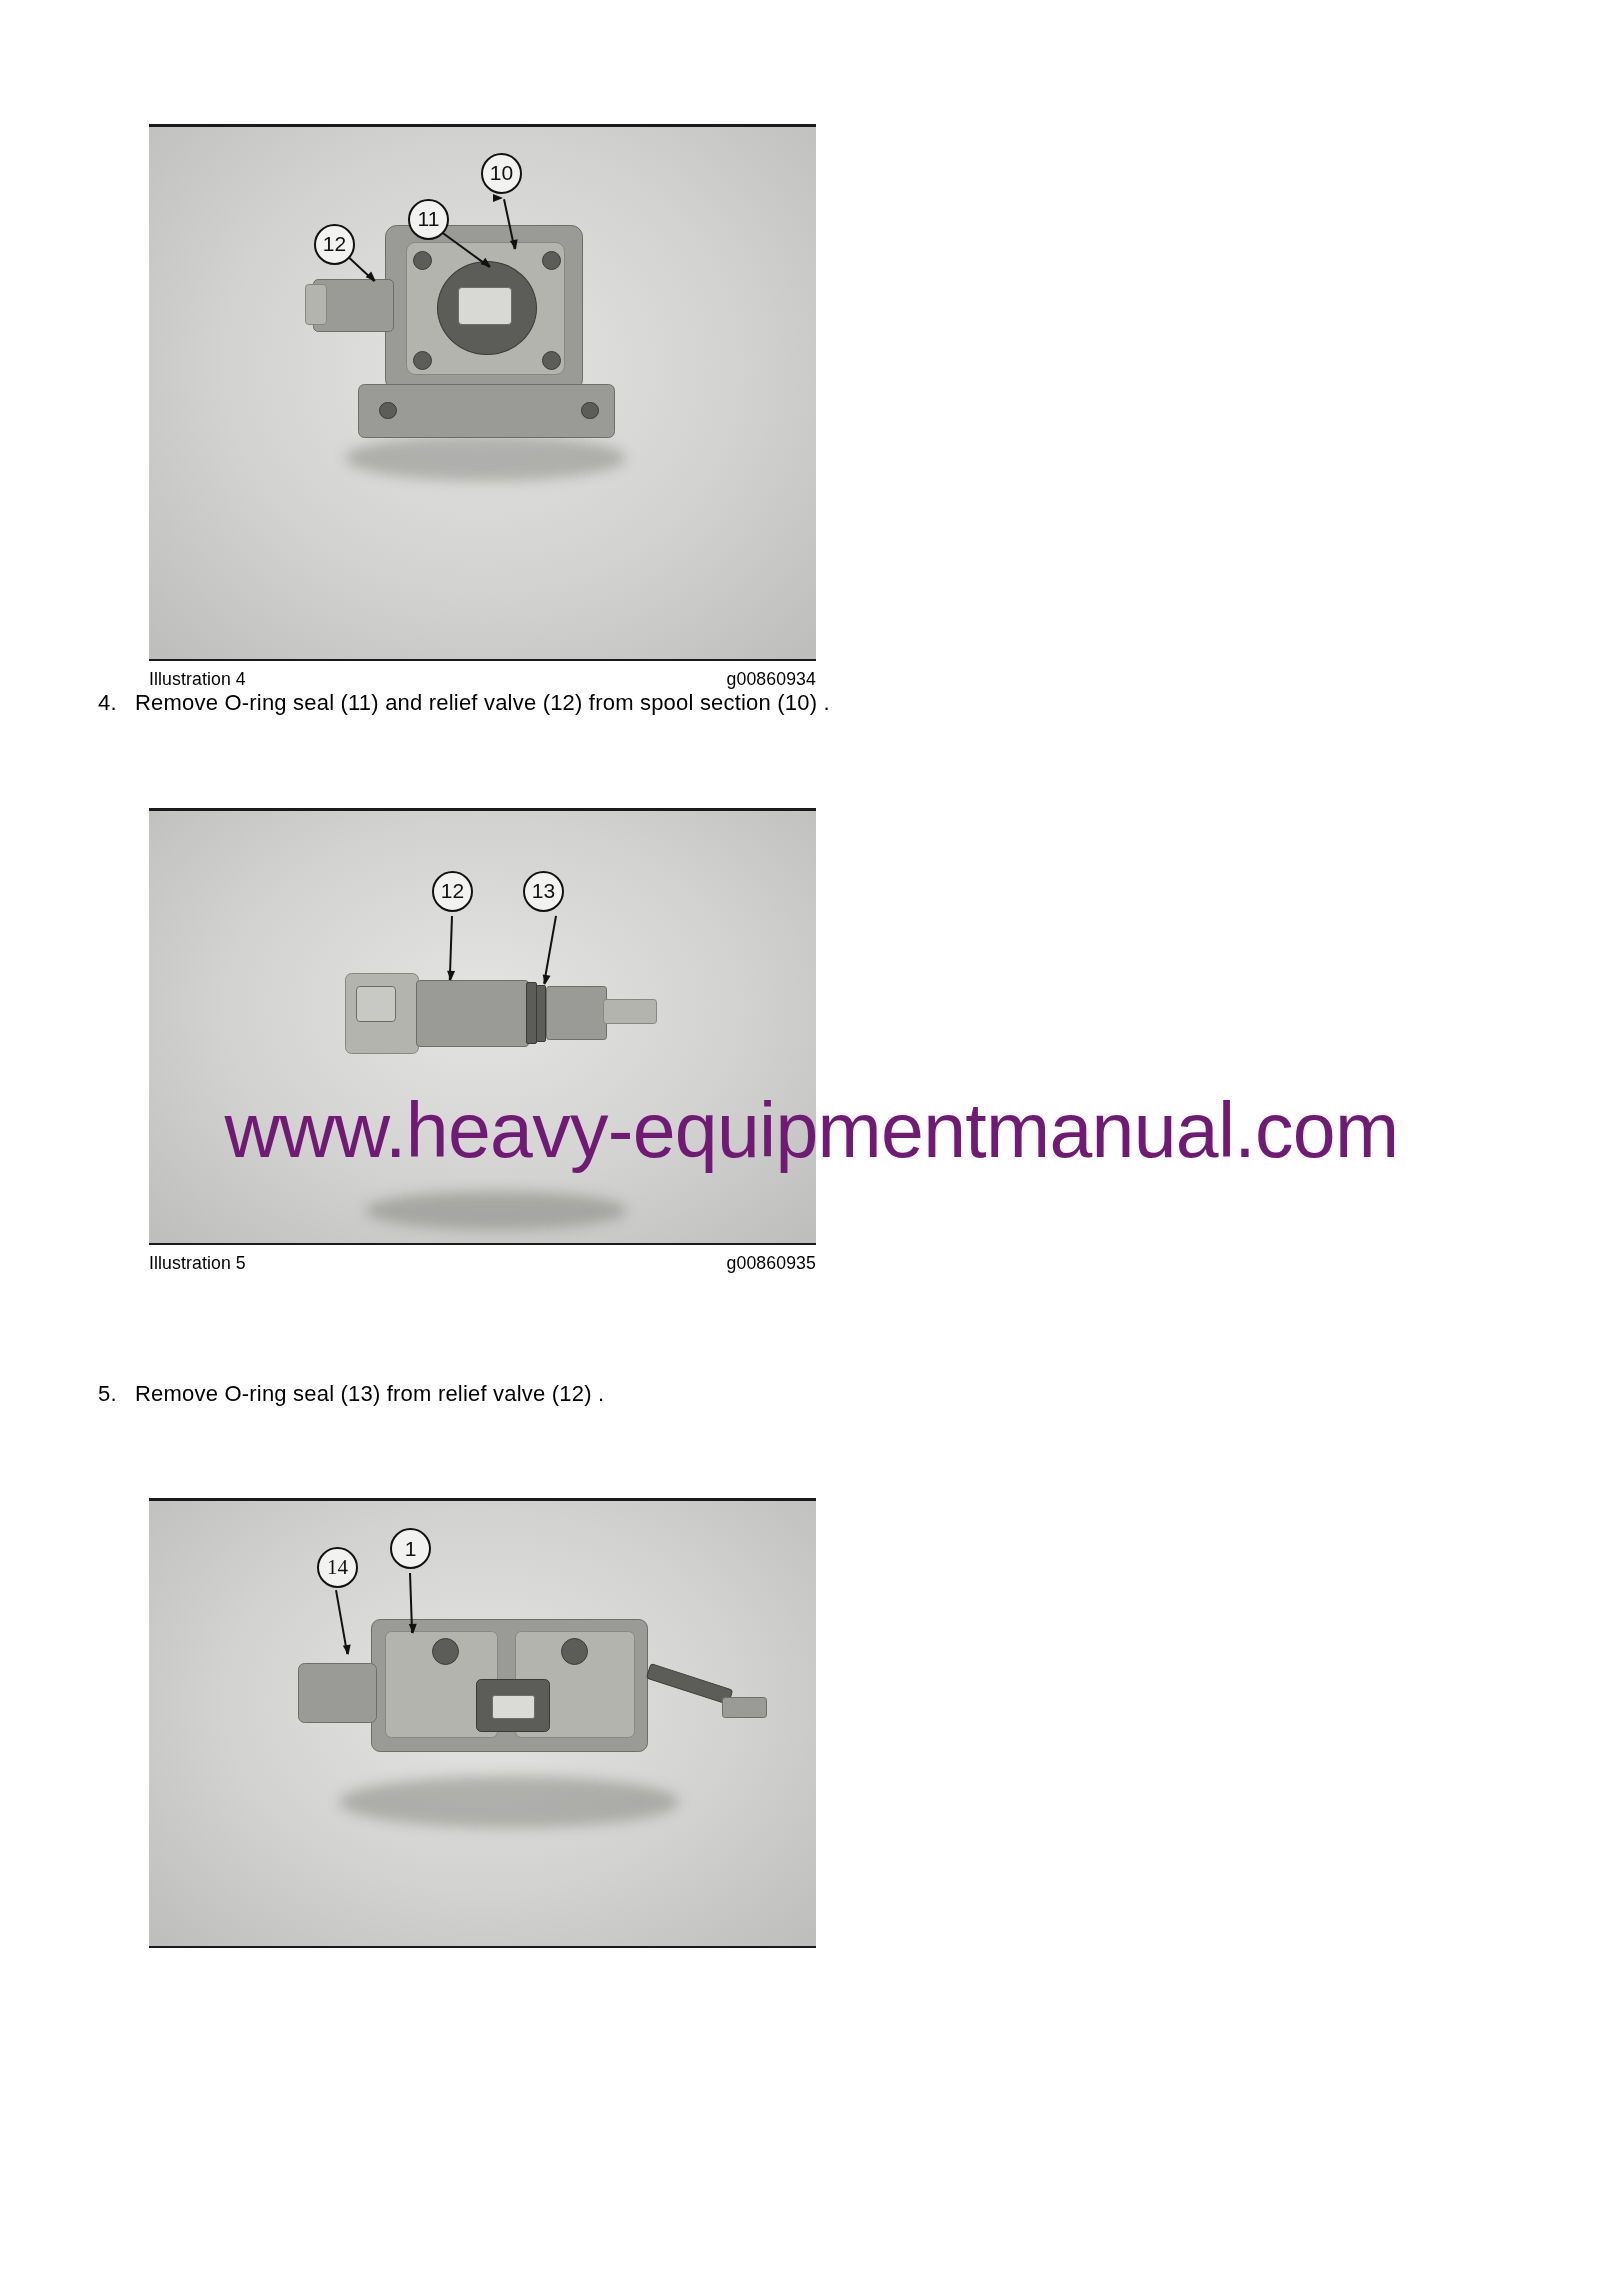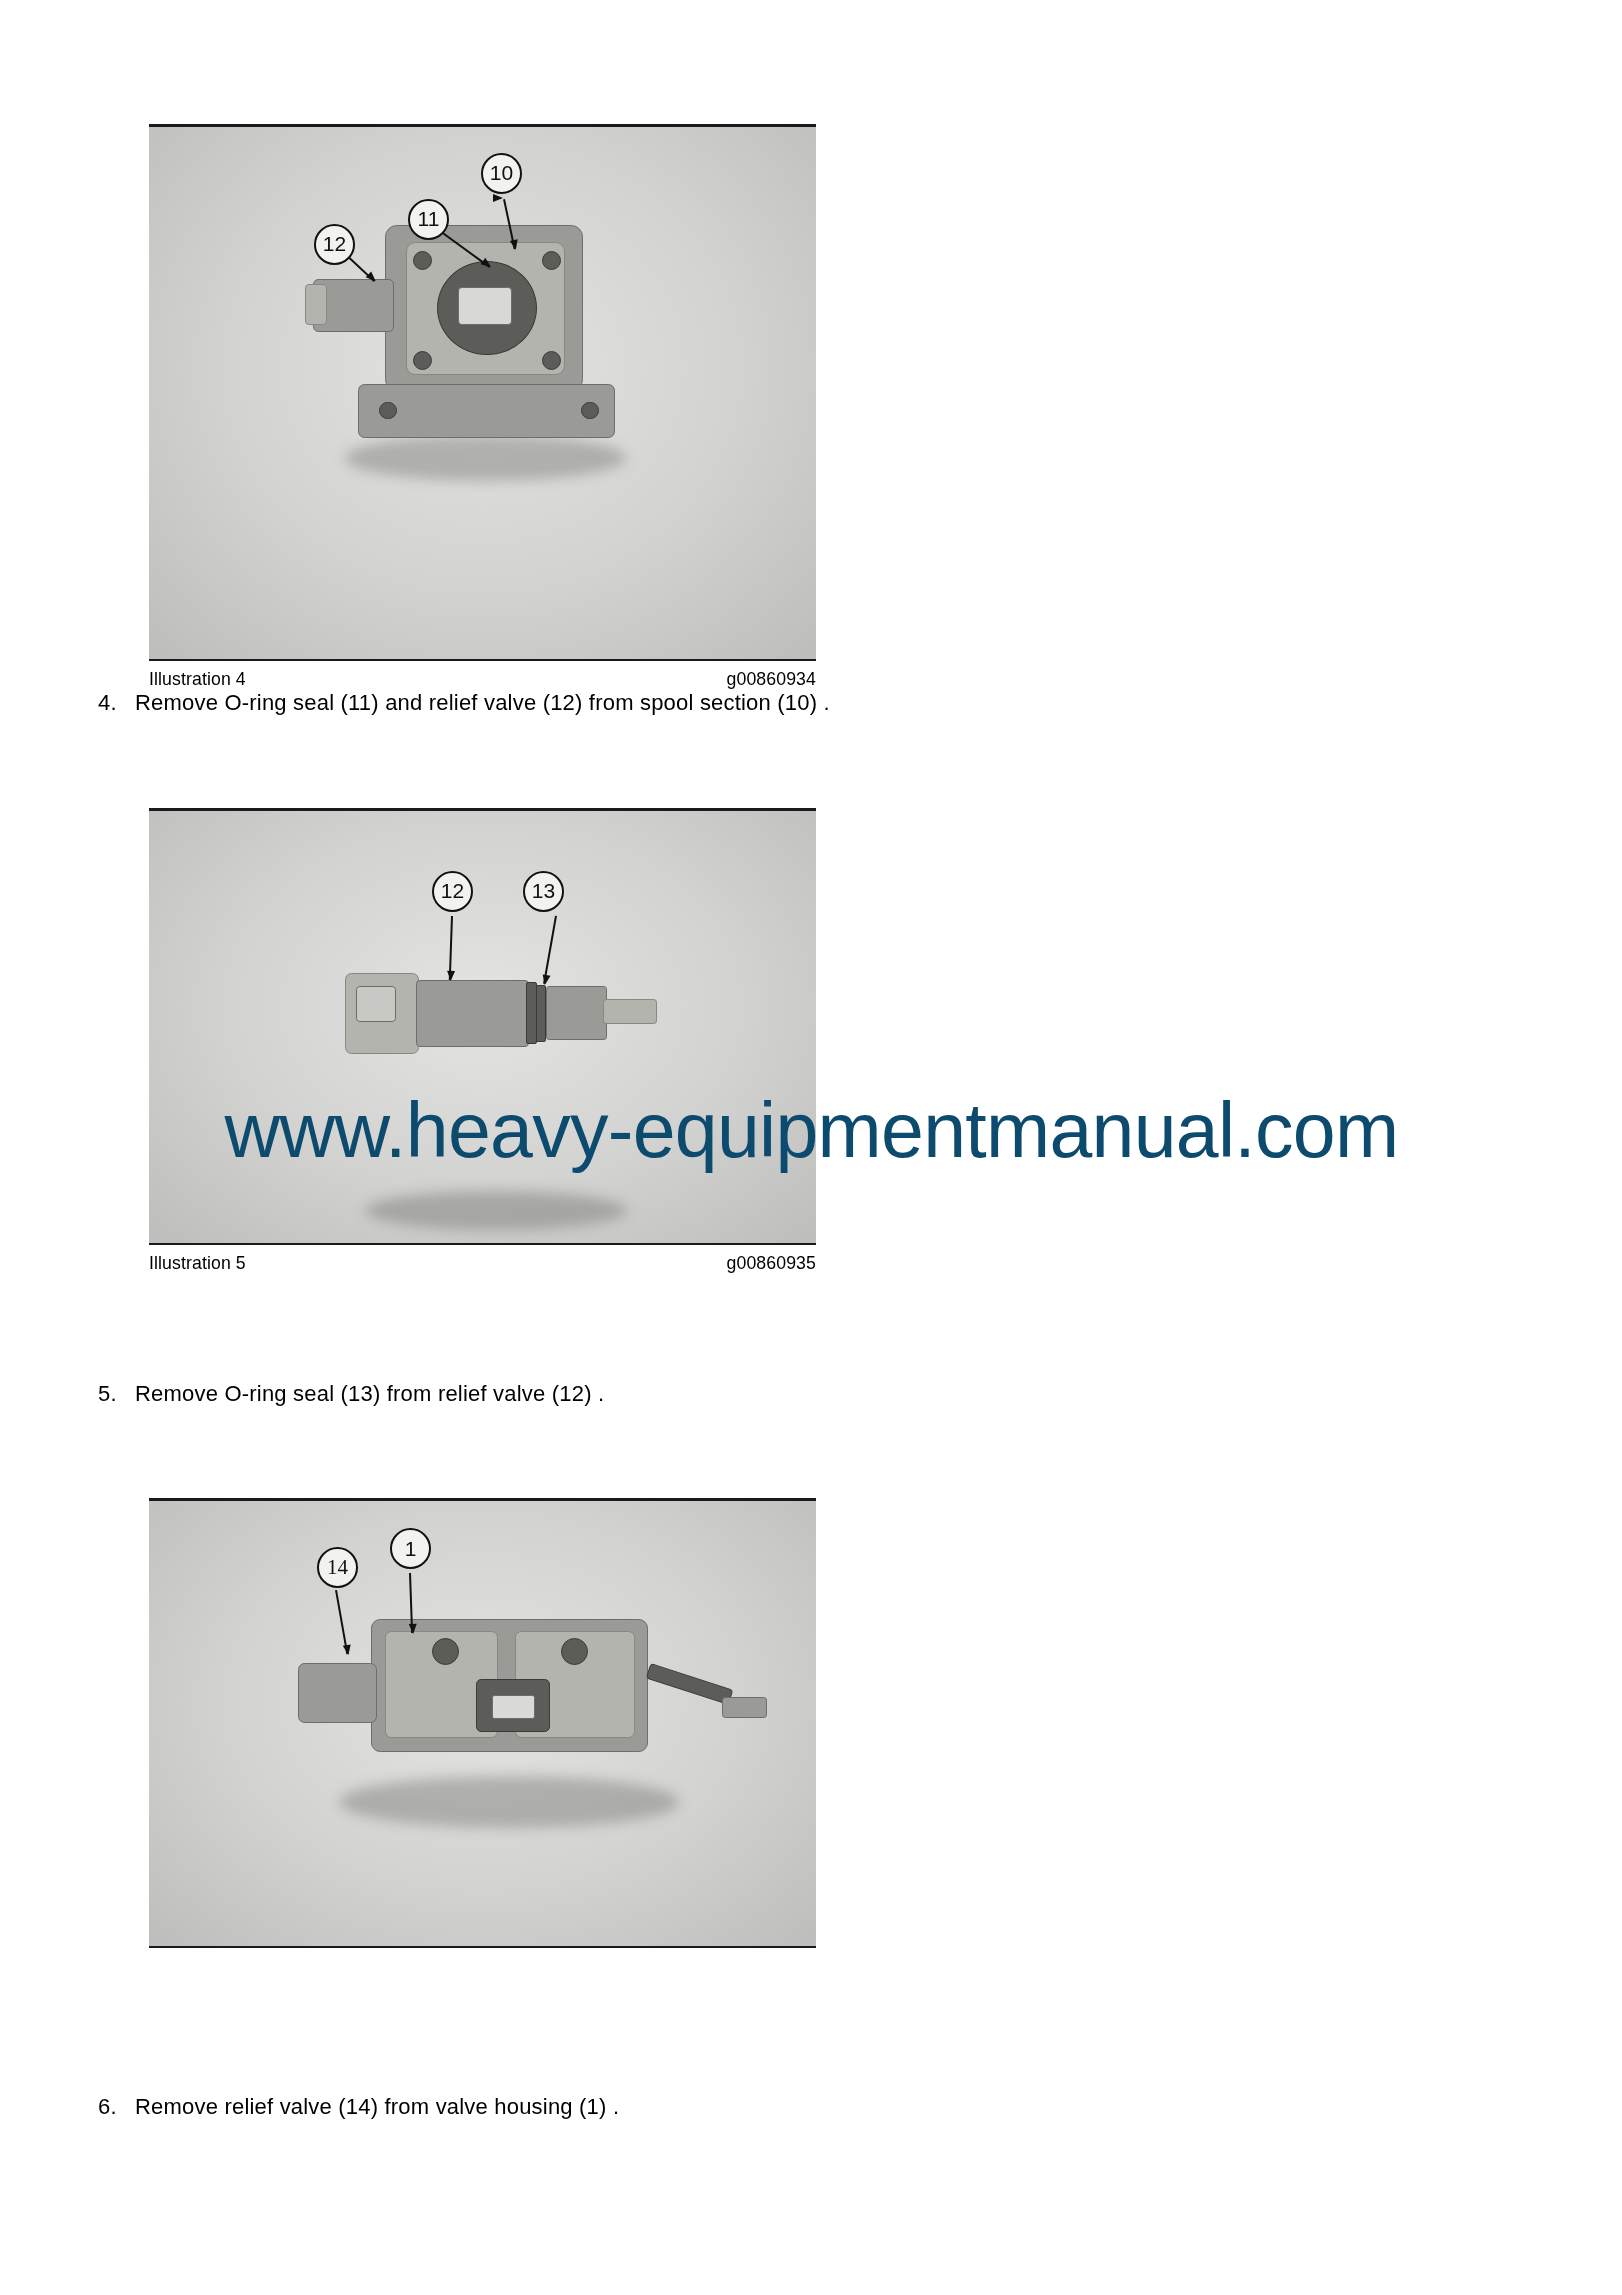--- a/index.html
+++ b/index.html
@@ -105,21 +105,21 @@
     width: 37px;
   }
 
   
   .watermark {
     position: absolute;
     left: 0;
     top: 1086px;
     width: 1623px;
     text-align: center;
-    color: #0c4a6e;
+    color: #701a75;
     font-size: 77px;
     font-family: "Liberation Sans", sans-serif;
     letter-spacing: -0.7px;
     z-index: 40;
     pointer-events: none;
   }
 
   
   .part {
     position: absolute;
@@ -241,20 +241,17 @@
         <div class="leader" style="left:262px; top:72px; width:60px; transform:rotate(88deg);"></div>
         <div class="leader" style="left:188px; top:89px; width:65px; transform:rotate(80deg);"></div>
 
         <div class="callout" style="left:241px; top:27.5px;">1</div>
         <div class="callout" style="left:168px; top:46px;font-family:Liberation Serif, serif;">14</div>
       </div>
     </div>
     <div class="rule"></div>
   </div>
 
-  <div class="step-text" style="top:2094px;">
-    <span class="step-num">6.</span><span>Remove relief valve (14) from valve housing (1) .</span>
-  </div>
 
   <div class="watermark">www.heavy-equipmentmanual.com</div>
 
 </div>
 
 
 </body></html>

